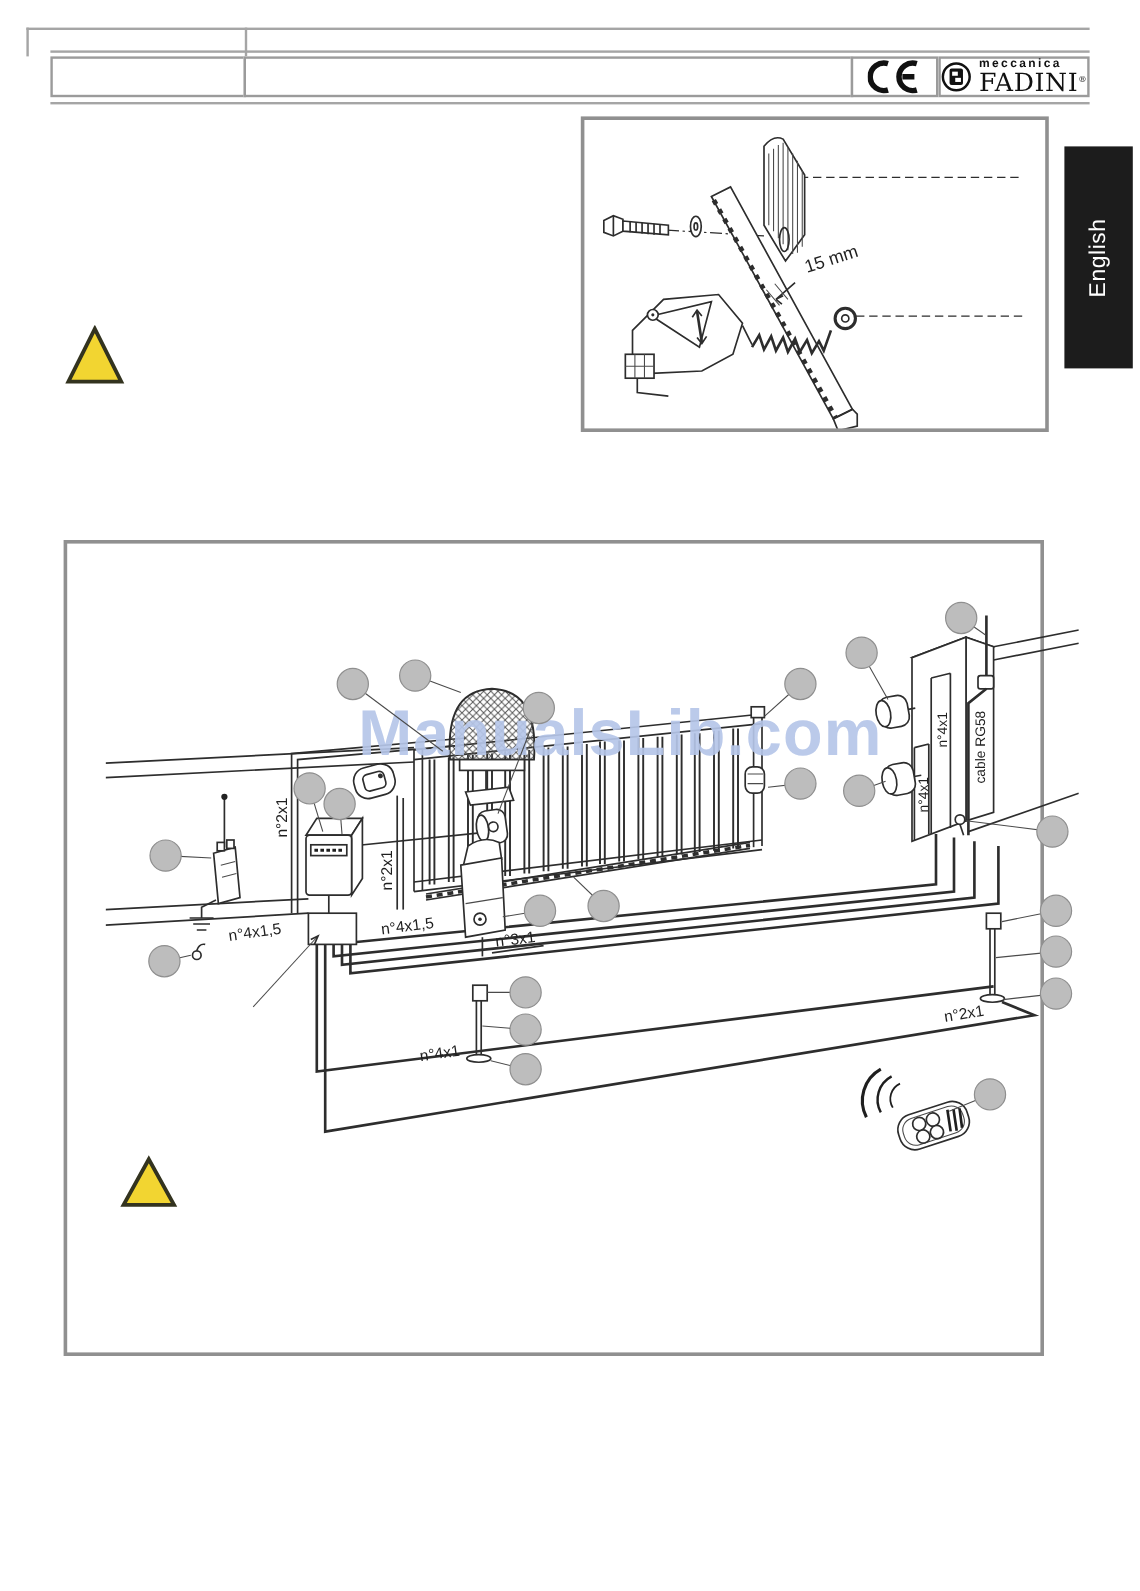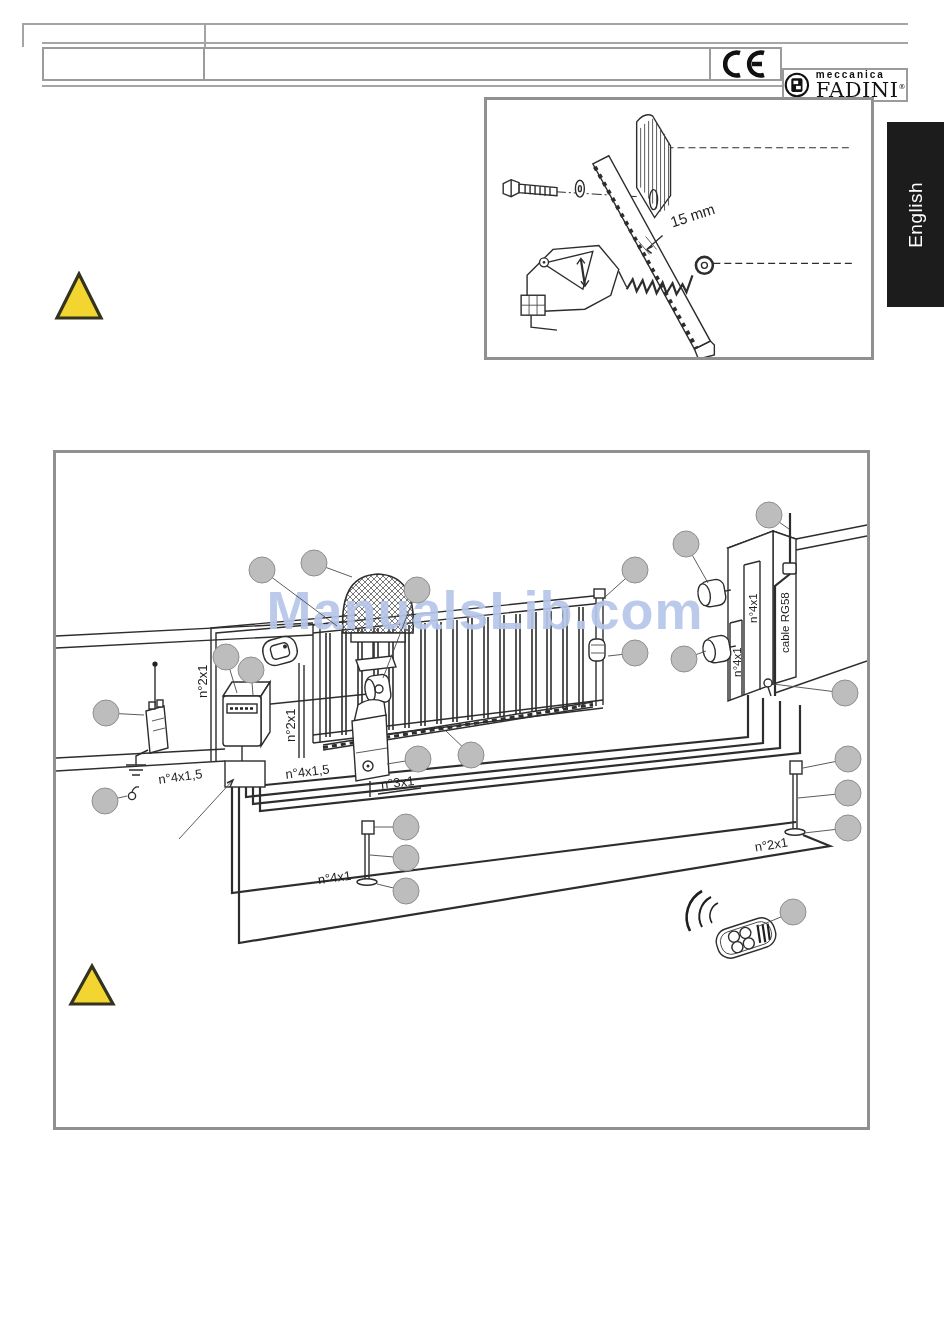--- a/index.html
+++ b/index.html
@@ -12,21 +12,21 @@
   .brand-text{display:flex;flex-direction:column;align-items:flex-start;line-height:1;}
   .brand-top{font-size:10px;font-weight:bold;letter-spacing:2px;color:#111;}
   .brand-name{font-family:"DejaVu Serif",serif;font-size:21px;font-weight:normal;color:#111;letter-spacing:.5px;position:relative;}
   .brand-reg{font-size:7px;position:relative;top:-8px;}
   .ce-box{display:flex;align-items:center;justify-content:center;}
   #lang-tab{position:absolute;left:887px;top:122px;width:57px;height:185px;background:#1c1c1c;
             display:flex;align-items:center;justify-content:center;}
   #lang-tab span{writing-mode:vertical-rl;transform:rotate(180deg);color:#fff;font-size:19px;letter-spacing:.5px;}
   .fig-box{position:absolute;border:3px solid #909090;background:#fff;box-sizing:border-box;}
   #inset-box{left:484px;top:97px;width:390px;height:263px;}
-  #main-box{left:53px;top:450px;width:817px;height:680px;}
+  #main-box{left:53px;top:450px;width:817px;height:680px;padding-left:32px;}
   .tri{position:absolute;}
   
   .ln{stroke:#2d2d2d;stroke-width:1.4;fill:none;}
   .ln2{stroke:#2d2d2d;stroke-width:2.2;fill:none;}
   .thin{stroke:#4a4a4a;stroke-width:.9;fill:none;}
   .dash{stroke:#2d2d2d;stroke-width:1.1;fill:none;stroke-dasharray:7 4;}
   .wf{fill:#ffffff;}
   .callout{fill:#bdbdbd;stroke:#8f8f8f;stroke-width:1;}
   .lbl{font-family:"Liberation Sans",sans-serif;font-size:13px;fill:#1f1f1f;}
   .lbl-sm{font-family:"Liberation Sans",sans-serif;font-size:11.5px;fill:#1f1f1f;}
@@ -45,21 +45,21 @@
   <div class="hline" style="left:42px;top:85px;width:866px;height:2px;"></div>
 
   <div class="hdr-box" style="left:42px;width:163px;"></div>
   <div class="hdr-box" style="left:203px;width:508px;"></div>
   <div class="hdr-box ce-box" style="left:709px;width:73px;">
     <svg width="46" height="28" viewBox="0 0 46 28" aria-label="CE">
       <path d="M17,3 A11.5,11.5 0 1 0 17,25" fill="none" stroke="#111" stroke-width="4.6"></path>
       <path d="M41,3 A11.5,11.5 0 1 0 41,25 M29,14 L39,14" fill="none" stroke="#111" stroke-width="4.6"></path>
     </svg>
   </div>
-  <div class="hdr-box brand-box" style="left:782px;width:126px;margin-top:21px;">
+  <div class="hdr-box brand-box" style="left:782px;width:126px;">
     <svg width="28" height="28" viewBox="0 0 30 30">
       <circle cx="15" cy="15" r="13" fill="none" stroke="#111" stroke-width="2.4"></circle>
       <rect x="8.5" y="7" width="13" height="16" rx="2" fill="#111"></rect>
       <rect x="11" y="10" width="5.5" height="4" fill="#fff"></rect>
       <rect x="14" y="16" width="5.5" height="4" fill="#fff"></rect>
     </svg>
     <div class="brand-text">
       <span class="brand-top">meccanica</span>
       <span class="brand-name"><span>FADINI</span><span class="brand-reg">®</span></span>
     </div>

